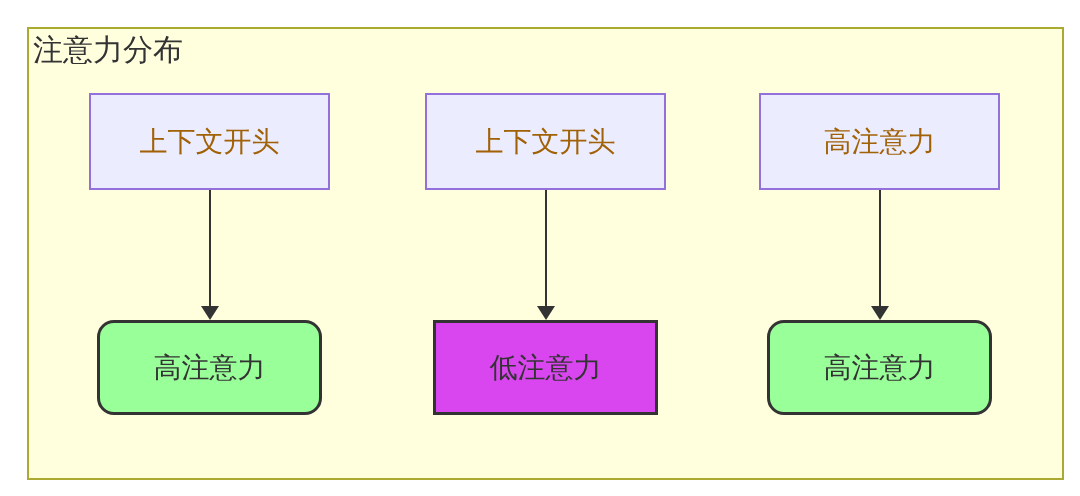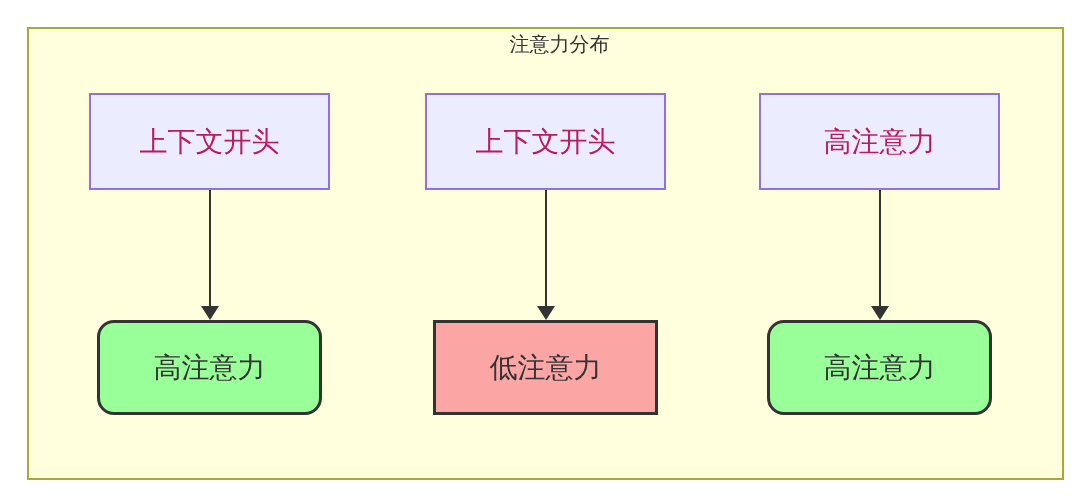--- a/index.html
+++ b/index.html
@@ -18,56 +18,55 @@
     top: 27px;
     width: 1037px;
     height: 453px;
     box-sizing: border-box;
     background: #ffffde;
     border: 2px solid #aaaa33;
   }
   .diagram-title {
     position: absolute;
     top: 4px;
-    left: 14px;
+    left: 4px;
     width: 100%;
-    text-align: center;
-    font-size: 20px;
+    font-size: 30px;
     line-height: 1.1;
     color: #333333;
   }
   .src-node {
     position: absolute;
     top: 64px;
     width: 241px;
     height: 97px;
     box-sizing: border-box;
     background: #ececff;
     border: 2px solid #9370db;
     display: flex;
     align-items: center;
     justify-content: center;
     font-size: 28px;
-    color: #be185d;
+    color: #a16207;
   }
   .dst-node {
     position: absolute;
     top: 291px;
     width: 225px;
     height: 95px;
     box-sizing: border-box;
     border: 3px solid #333333;
     display: flex;
     align-items: center;
     justify-content: center;
     font-size: 28px;
     color: #333333;
   }
   .dst-high { background: #99ff99; border-radius: 17px; }
-  .dst-low  { background: #fca5a5; }
+  .dst-low  { background: #d946ef; }
   .edge-line {
     position: absolute;
     top: 161px;
     width: 2px;
     height: 118px;
     background: #333333;
   }
   .edge-arrowhead {
     position: absolute;
     top: 277px;

